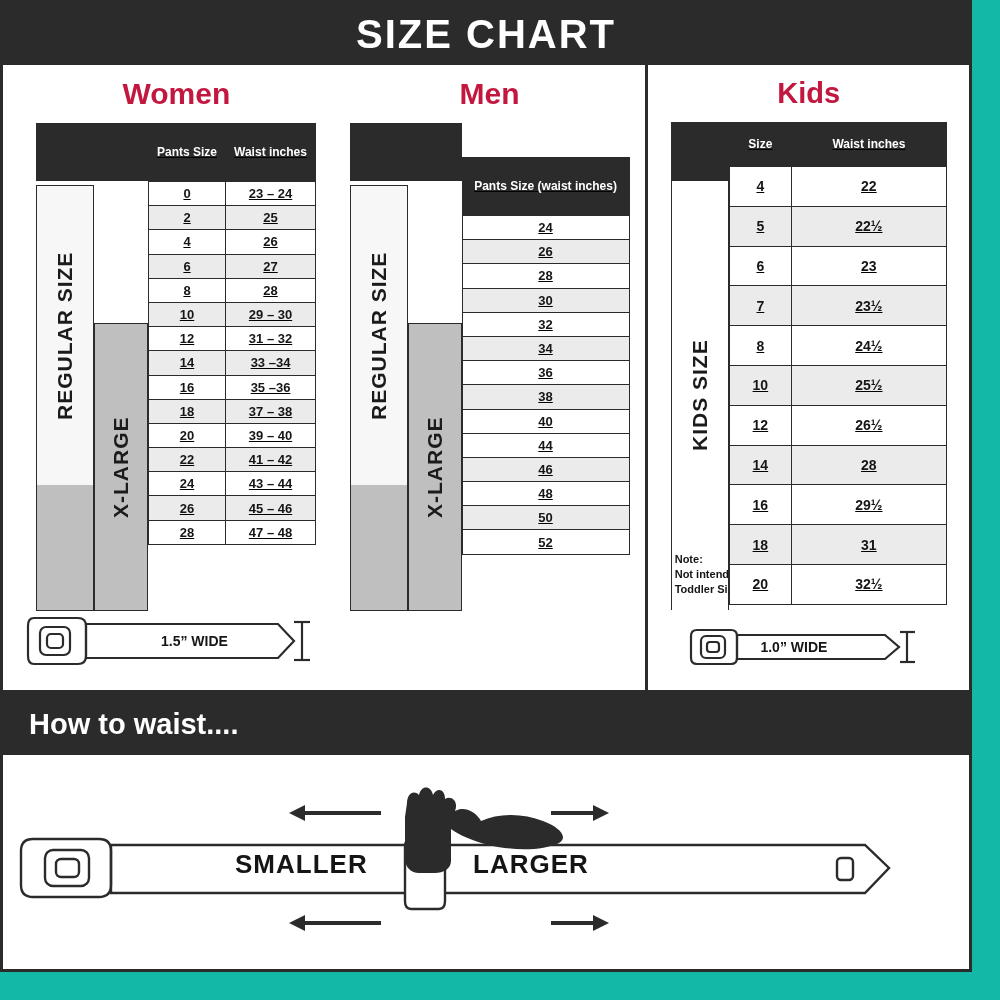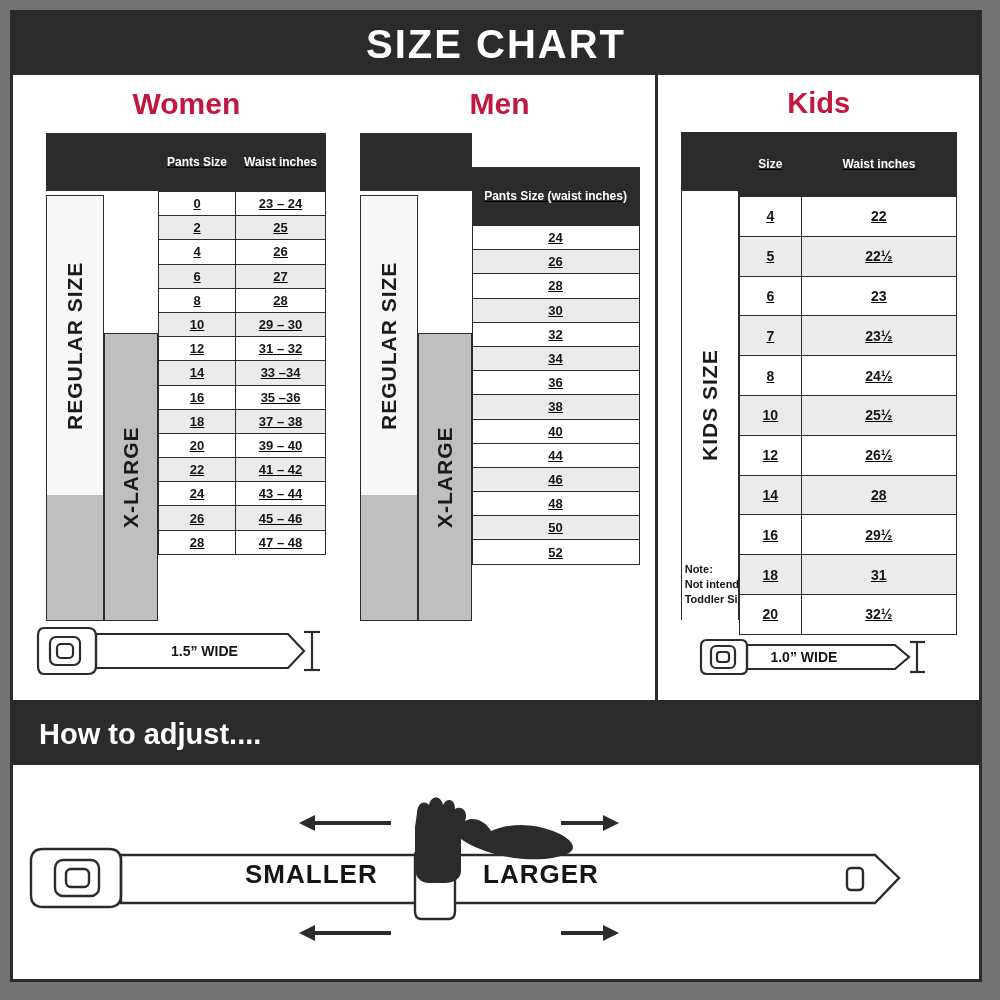--- a/index.html
+++ b/index.html
@@ -4,22 +4,22 @@
 <style>
   * { box-sizing: border-box; margin: 0; padding: 0; }
   html, body {
     width: 1000px; height: 1000px;
     background: #ffffff;
     font-family: "Liberation Sans", sans-serif;
   }
   #page {
     position: relative;
     width: 1000px; height: 1000px;
-    background: #737373;
-    padding: 10px;
+    background: #14b8a6;
+    padding: 0;
   }
   .frame {
     position: relative;
     width: 972px; height: 972px;
     border: 3px solid #2b2b2b;
     background: #ffffff;
     overflow: hidden;
   }
 
   
@@ -136,21 +136,21 @@
   }
   table.sz tbody td {
     height: 24.2px;
     padding: 0;
     background: #ffffff;
   }
   table.sz tbody tr.alt td { background: #ebebeb; }
 
   
   table.sz.kids tbody td { height: 39.8px; font-size: 14px; }
-  table.sz.kids thead th { height: 64px; }
+  table.sz.kids thead th { height: 44px; }
 
   
   table.sz.men thead th { height: 58px; }
 
   
   .hdrstrip {
     position: absolute;
     left: 0; top: 0;
     height: 58px;
     background: #2b2b2b;
@@ -477,21 +477,21 @@
               <line x1="211" y1="10" x2="226" y2="10"></line>
               <line x1="211" y1="40" x2="226" y2="40"></line>
             </g>
           </svg>
           <div class="belt-label" style="position:absolute;left:112px;top:17px;">1.0” WIDE</div>
         </div>
       </div>
     </div>
 
     <div class="howto-bar">
-      <h2>How to adjust....</h2>
+      <h2>How to waist....</h2>
     </div>
 
     <div class="adjust-area">
       <svg width="966" height="214" viewBox="0 0 966 214">
         <g fill="none" stroke="#2b2b2b" stroke-width="2.4">
 
           <path d="M30 84 L96 84 Q108 84 108 96 L108 130 Q108 142 96 142 L30 142 Q18 142 18 130 L18 96 Q18 84 30 84 Z"></path>
           <rect x="42" y="95" width="44" height="36" rx="8"></rect>
           <rect x="53" y="104" width="23" height="18" rx="5"></rect>
 

